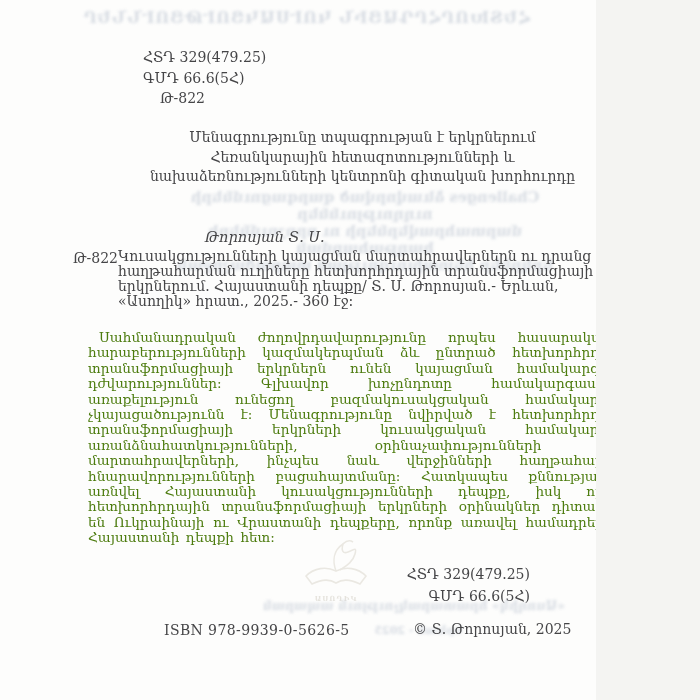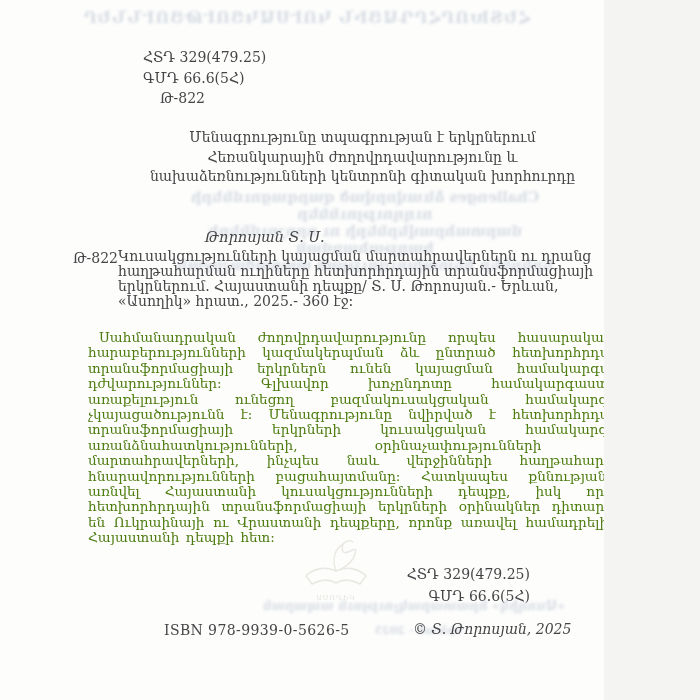--- a/index.html
+++ b/index.html
@@ -5,21 +5,20 @@
   html,body{margin:0;padding:0;}
   body{
     width:700px;height:700px;
     background:#f4f4f2;
     font-family:"DejaVu Serif","DejaVu Sans",serif;
   }
   .page{
     position:relative;width:596px;height:700px;overflow:hidden;
     background:#fdfdfc;
     color:#454547;
-    padding-left:8px;
   }
   
   .bleed{
     position:absolute;
     color:#cdd3dc;
     transform:scaleX(-1);
     filter:blur(1.4px);
     opacity:.8;
     pointer-events:none;
     white-space:nowrap;
@@ -73,35 +72,34 @@
     text-align:justify;text-indent:11px;
     word-spacing:2.2px;
     color:#4d7c0f;
   }
   .watermark{
     position:absolute;left:293px;top:538px;width:86px;
     text-align:center;opacity:.55;pointer-events:none;
   }
   .watermark svg{display:block;margin:0 auto;}
   .watermark .wm-label{
-    font-size:7px;color:#d3cfc5;letter-spacing:1px;filter:blur(.4px);
+    font-size:7px;color:#d3cfc5;letter-spacing:1px;filter:blur(.4px);font-weight:bold;
   }
   .codes-bottom{
     position:absolute;left:330px;top:563px;width:200px;
     text-align:right;
     font-size:14px;line-height:22px;
   }
   .footer-isbn{
     position:absolute;left:164px;top:622px;
     font-size:14px;letter-spacing:.4px;text-align:right;
   }
   .footer-copy{
     position:absolute;left:413px;top:621px;
     font-size:14px;
-    font-style:italic;
   }
 </style>
 </head>
 <body>
 
 <div class="page">
 
   <div class="bleed bleed-top">ՀԵՏԽՈՐՀՐԴԱՅԻՆ ԿՈՒՍԱԿՑՈՒԹՅՈՒՆՆԵՐ</div>
 
   <div class="bleed bleed-mid">
@@ -111,21 +109,21 @@
   </div>
 
   <div class="codes-top">
     <div>ՀՏԴ 329(479.25)</div>
     <div>ԳՄԴ 66.6(5Հ)</div>
     <div class="author-mark">Թ-822</div>
   </div>
 
   <div class="endorsement">
     <div>Մենագրությունը տպագրության է երկրներում</div>
-    <div>Հեռանկարային ժողովրդավարությունը և</div>
+    <div>Հեռանկարային հետազոտությունների և</div>
     <div>նախաձեռնությունների կենտրոնի գիտական խորհուրդը</div>
   </div>
 
   <div class="author-line">Թորոսյան Տ. Ս.</div>
   <div class="entry-code">Թ-822</div>
   <div class="entry-text">Կուսակցությունների կայացման մարտահրավերներն ու դրանց հաղթահարման ուղիները հետխորհրդային տրանսֆորմացիայի երկրներում. Հայաստանի դեպքը/ Տ. Ս. Թորոսյան.- Երևան, «Ասողիկ» հրատ., 2025.- 360 էջ:</div>
 
   <div class="abstract">Սահմանադրական ժողովրդավարությունը որպես հասարակական հարաբերությունների կազմակերպման ձև ընտրած հետխորհրդային տրանսֆորմացիայի երկրներն ունեն կայացման համակարգային դժվարություններ: Գլխավոր խոչընդոտը համակարգաստեղծ առաքելություն ունեցող բազմակուսակցական համակարգերի չկայացածությունն է: Մենագրությունը նվիրված է հետխորհրդային տրանսֆորմացիայի երկրների կուսակցական համակարգերի առանձնահատկությունների, օրինաչափությունների ու մարտահրավերների, ինչպես նաև վերջինների հաղթահարման հնարավորությունների բացահայտմանը: Հատկապես քննության է առնվել Հայաստանի կուսակցությունների դեպքը, իսկ որպես հետխորհրդային տրանսֆորմացիայի երկրների օրինակներ դիտարկվել են Ուկրաինայի ու Վրաստանի դեպքերը, որոնք առավել համադրելի են Հայաստանի դեպքի հետ:</div>
 
   <div class="watermark">

